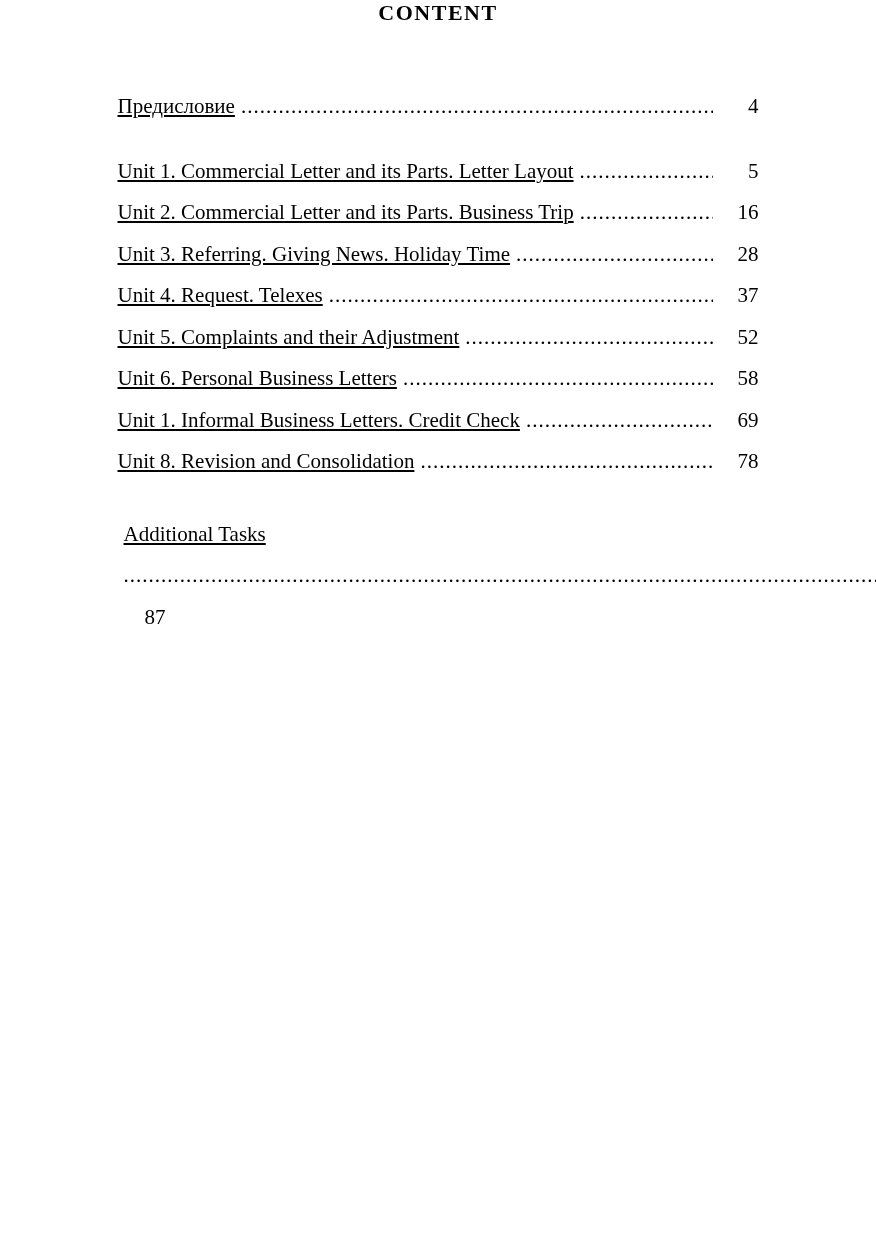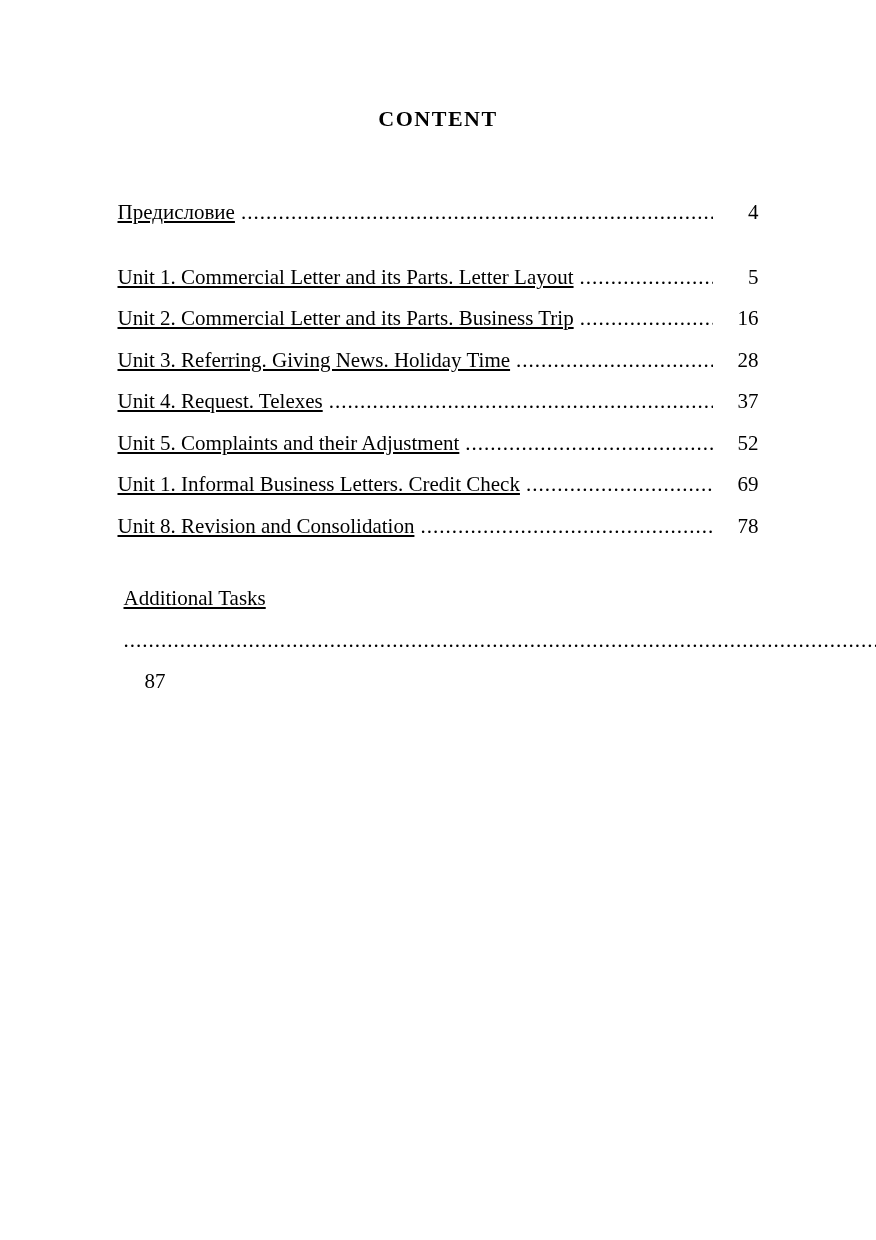--- a/index.html
+++ b/index.html
@@ -11,21 +11,20 @@
     font-family: "Liberation Serif", serif;
     color: #000000;
     overflow: hidden;
   }
   .page {
     position: absolute;
     inset: 0;
     background: #ffffff;
   }
   .doc-title {
-    padding-top: 106px;
     text-align: center;
     font-size: 22px;
     font-weight: bold;
     letter-spacing: 1.5px;
   }
   .toc {
     width: 641px;
     margin: 60px auto 0 auto; 
   }
   .entry {
@@ -97,20 +96,25 @@
         <span class="leader"></span>
         <span class="pagenum">37</span>
       </div>
 
       <div class="entry">
         <span class="label">Unit 5. Complaints and their Adjustment</span>
         <span class="leader"></span>
         <span class="pagenum">52</span>
       </div>
 
+      <div class="entry">
+        <span class="label">Unit 6. Personal Business Letters</span>
+        <span class="leader"></span>
+        <span class="pagenum">58</span>
+      </div>
 
       <div class="entry">
         <span class="label">Unit 1. Informal Business Letters. Credit Check</span>
         <span class="leader"></span>
         <span class="pagenum">69</span>
       </div>
 
       <div class="entry">
         <span class="label">Unit 8. Revision and Consolidation</span>
         <span class="leader"></span>

